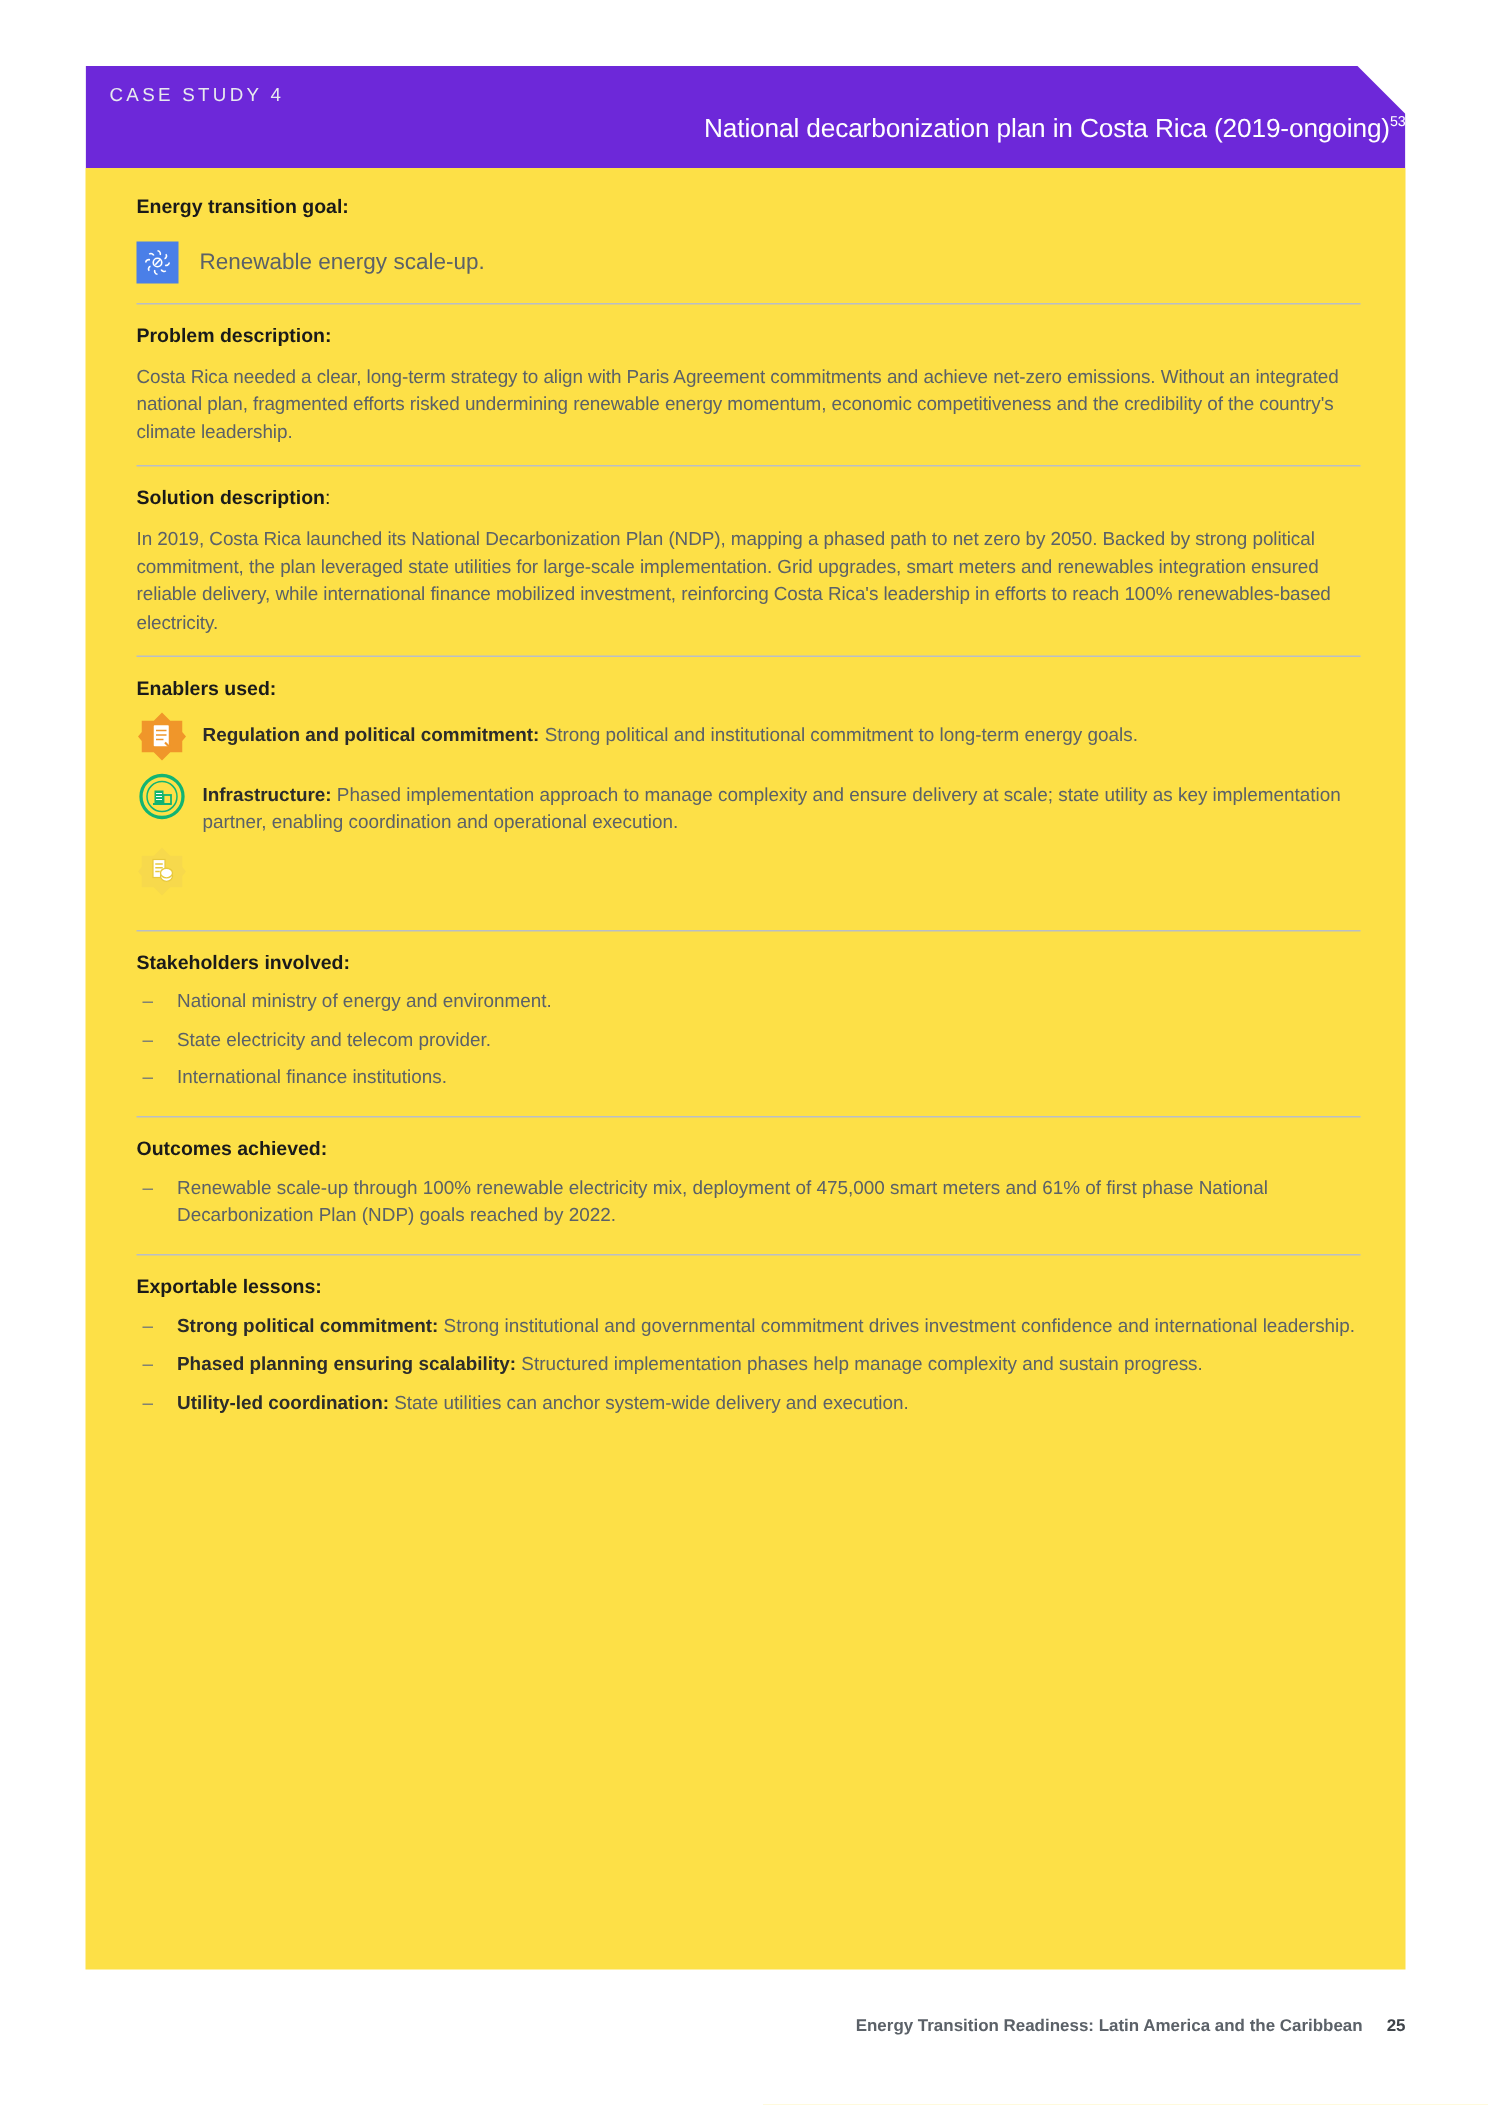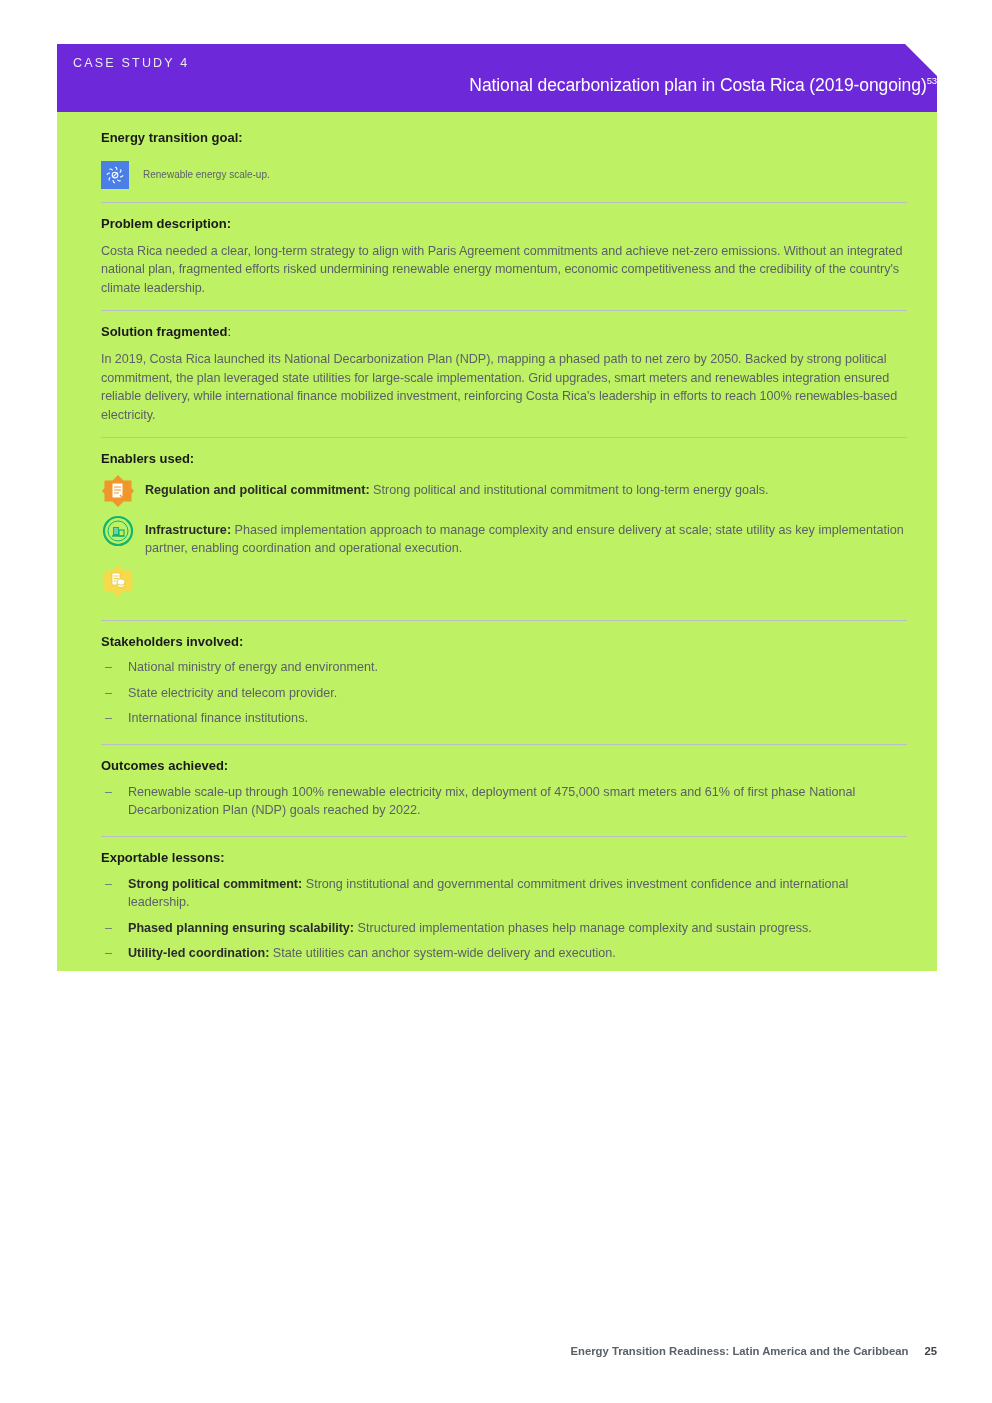--- a/index.html
+++ b/index.html
@@ -57,24 +57,24 @@
     vertical-align: super;
     line-height: 0;
   }
 
   
   .panel {
     position: absolute;
     left: 57px;
     top: 112px;
     width: 880px;
-    height: 859px;
-    background: #bef264;
+    height: 1201px;
+    background: #fde047;
     box-sizing: border-box;
-    padding: 18px 30px 0 44px;
+    padding: 18px 30px 0 34px;
   }
 
   .section { padding: 0 0 0 0; }
   .divider {
     height: 1px;
     background: #b9bec7;
     margin: 13px 0 0 0;
     width: 100%;
   }
 
@@ -96,21 +96,21 @@
   }
 
   
   .goal-row {
     display: flex;
     align-items: center;
     margin: 14px 0 4px 0;
     gap: 14px;
   }
   .goal-text {
-    font-size: 10px;
+    font-size: 15px;
     color: #5b6168;
     line-height: 1.4;
   }
 
   .icon-box {
     width: 28px;
     height: 28px;
     background: #4a7fe8;
     flex: 0 0 28px;
     display: flex;
@@ -216,21 +216,21 @@
       <div class="divider"></div>
     </div>
 
     <div class="section">
       <h2 class="sec-head">Problem description:</h2>
       <p class="body-text">Costa Rica needed a clear, long-term strategy to align with Paris Agreement commitments and achieve net-zero emissions. Without an integrated national plan, fragmented efforts risked undermining renewable energy momentum, economic competitiveness and the credibility of the country's climate leadership.</p>
       <div class="divider"></div>
     </div>
 
     <div class="section">
-      <h2 class="sec-head"><span>Solution fragmented</span><span class="thin">:</span></h2>
+      <h2 class="sec-head"><span>Solution description</span><span class="thin">:</span></h2>
       <p class="body-text">In 2019, Costa Rica launched its National Decarbonization Plan (NDP), mapping a phased path to net zero by 2050. Backed by strong political commitment, the plan leveraged state utilities for large-scale implementation. Grid upgrades, smart meters and renewables integration ensured reliable delivery, while international finance mobilized investment, reinforcing Costa Rica's leadership in efforts to reach 100% renewables-based electricity.</p>
       <div class="divider"></div>
     </div>
 
     <div class="section">
       <h2 class="sec-head">Enablers used:</h2>
 
       <div class="enabler-row">
         <span class="enabler-icon">
           <svg width="34" height="34" viewBox="0 0 34 34">

